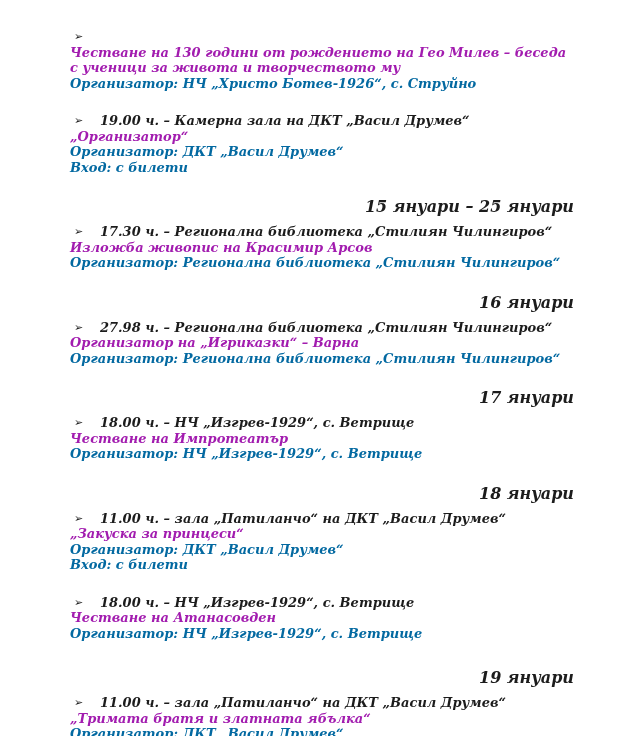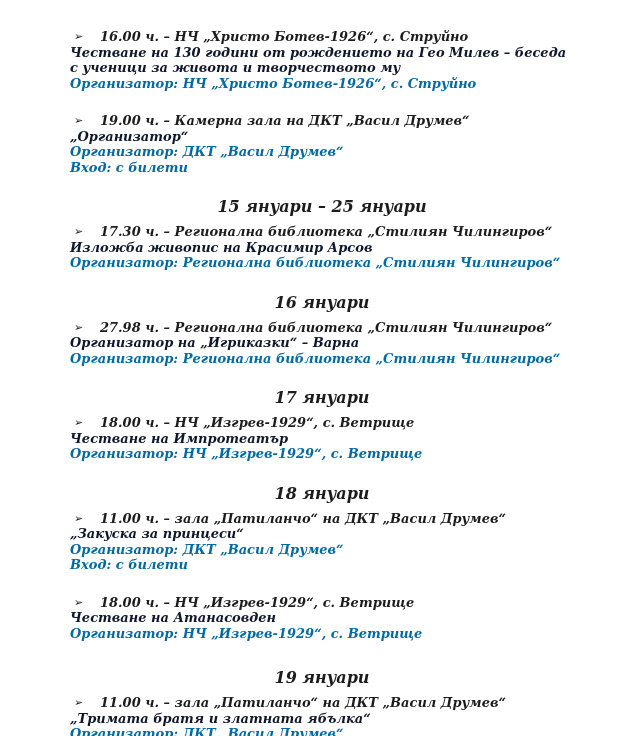--- a/index.html
+++ b/index.html
@@ -33,47 +33,46 @@
     width: 26px;
     margin-left: 4px;
     font-family: "DejaVu Sans", sans-serif;
     font-style: normal;
     font-weight: normal;
     font-size: 11px;
     line-height: 15.5px;
     color: #1c1c1c;
   }
   .desc {
-    color: #0f172a;
+    color: #a21caf;
   }
   .org, .admission {
     color: #0369a1;
   }
   .date-heading {
     margin: 13px 0 7px 0;
     font-size: 16px;
     line-height: 20px;
-    text-align: center;
+    text-align: right;
     font-weight: bold;
     color: #1c1c1c;
   }
   .date-heading.spaced {
     margin-top: 27px;
   }
 </style>
 </head>
 <body>
 
 <div class="doc">
 
   <section>
     <article class="event">
       <div class="time-line">
         <span class="bullet">➢</span>
-        <span>16.00 ч. – НЧ „Христо Ботев-1926“, с. Струйно</span>
       </div>
       <div class="desc">Честване на 130 години от рождението на Гео Милев – беседа с ученици за живота и творчеството му</div>
       <div class="org">Организатор: НЧ „Христо Ботев-1926“, с. Струйно</div>
     </article>
 
     <article class="event">
       <div class="time-line">
         <span class="bullet">➢</span>
         <span>19.00 ч. – Камерна зала на ДКТ „Васил Друмев“</span>
       </div>

